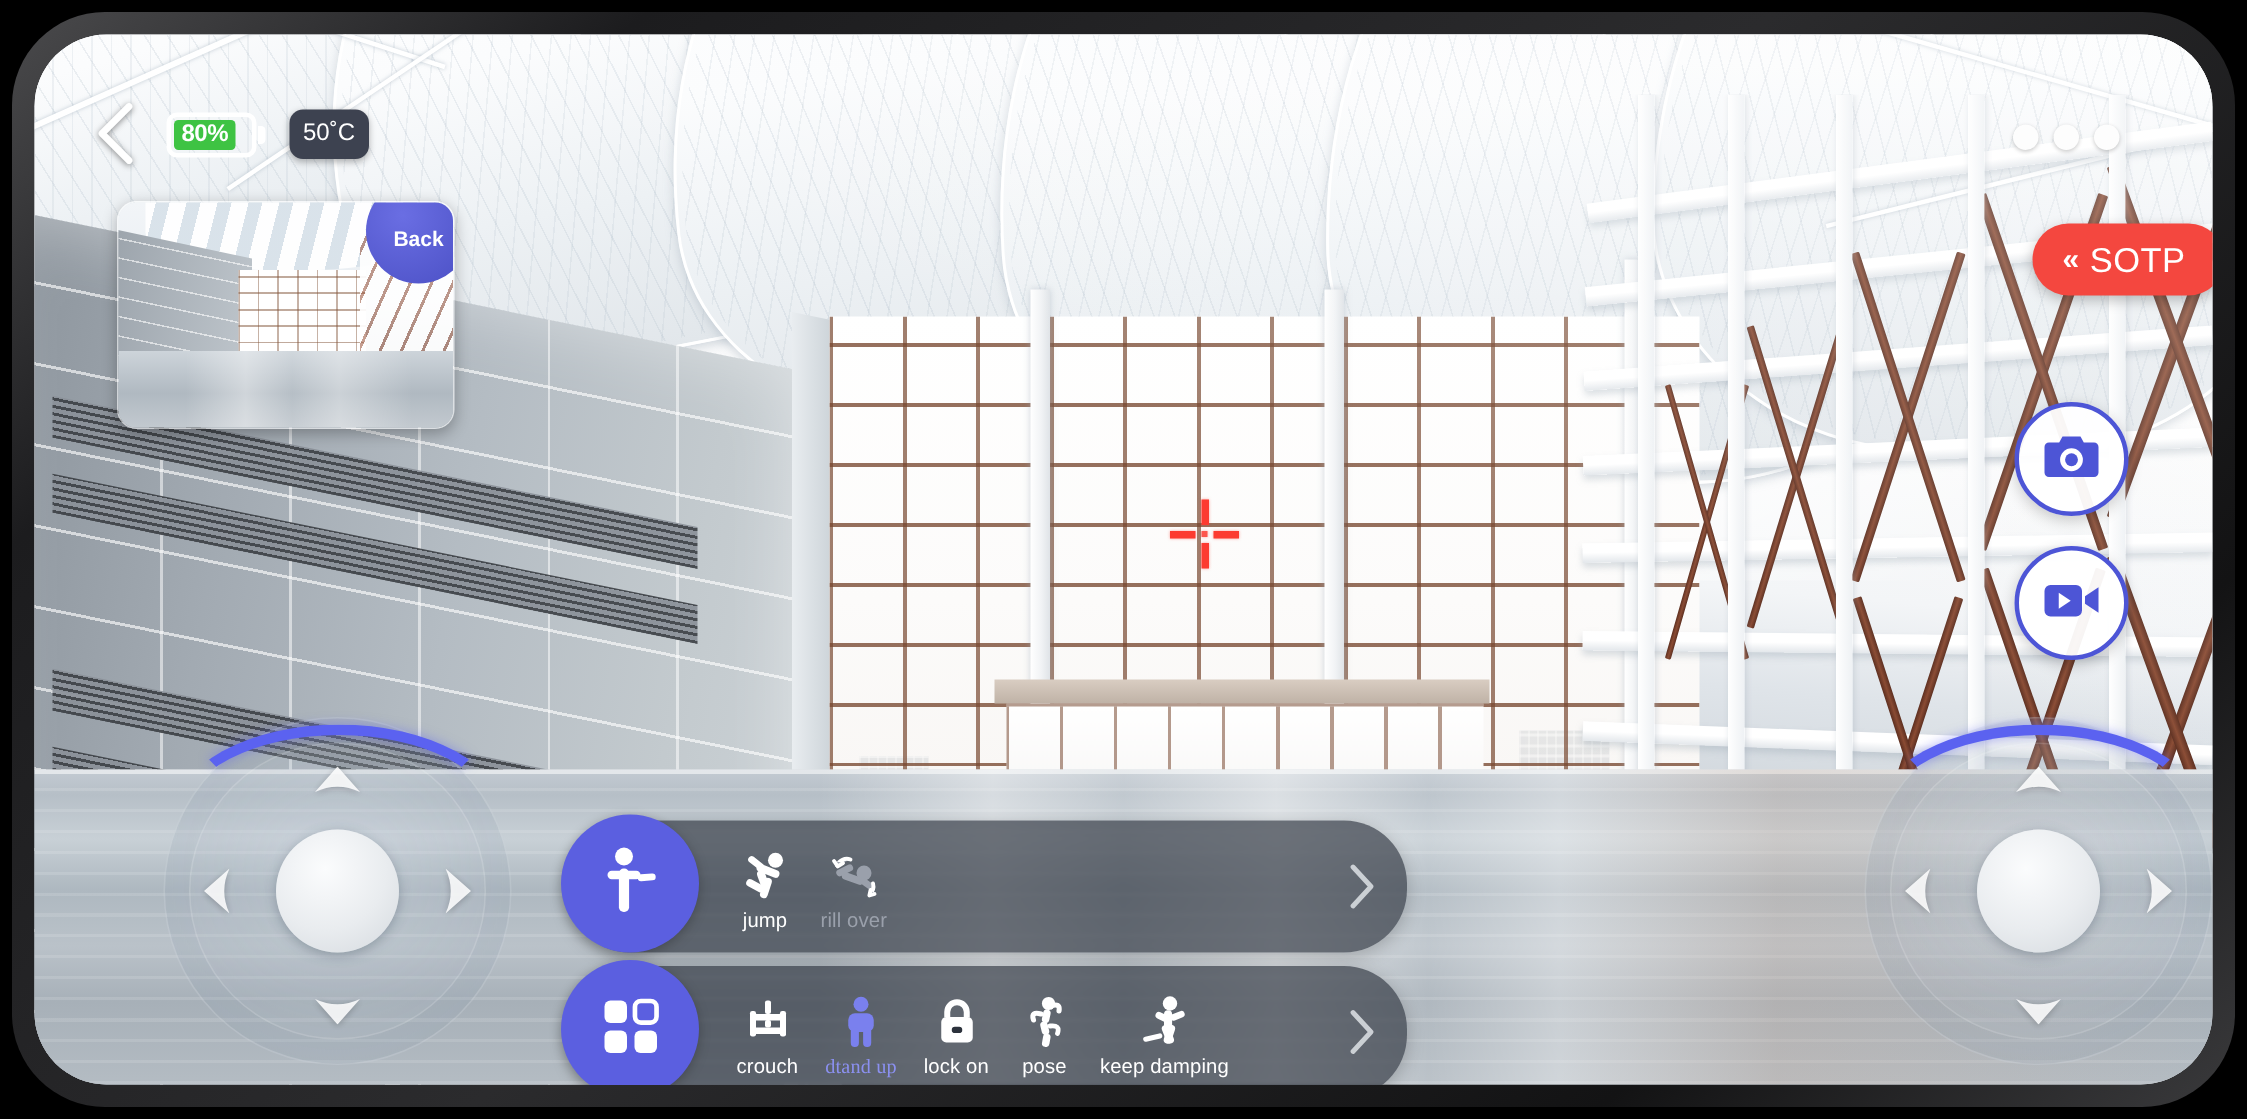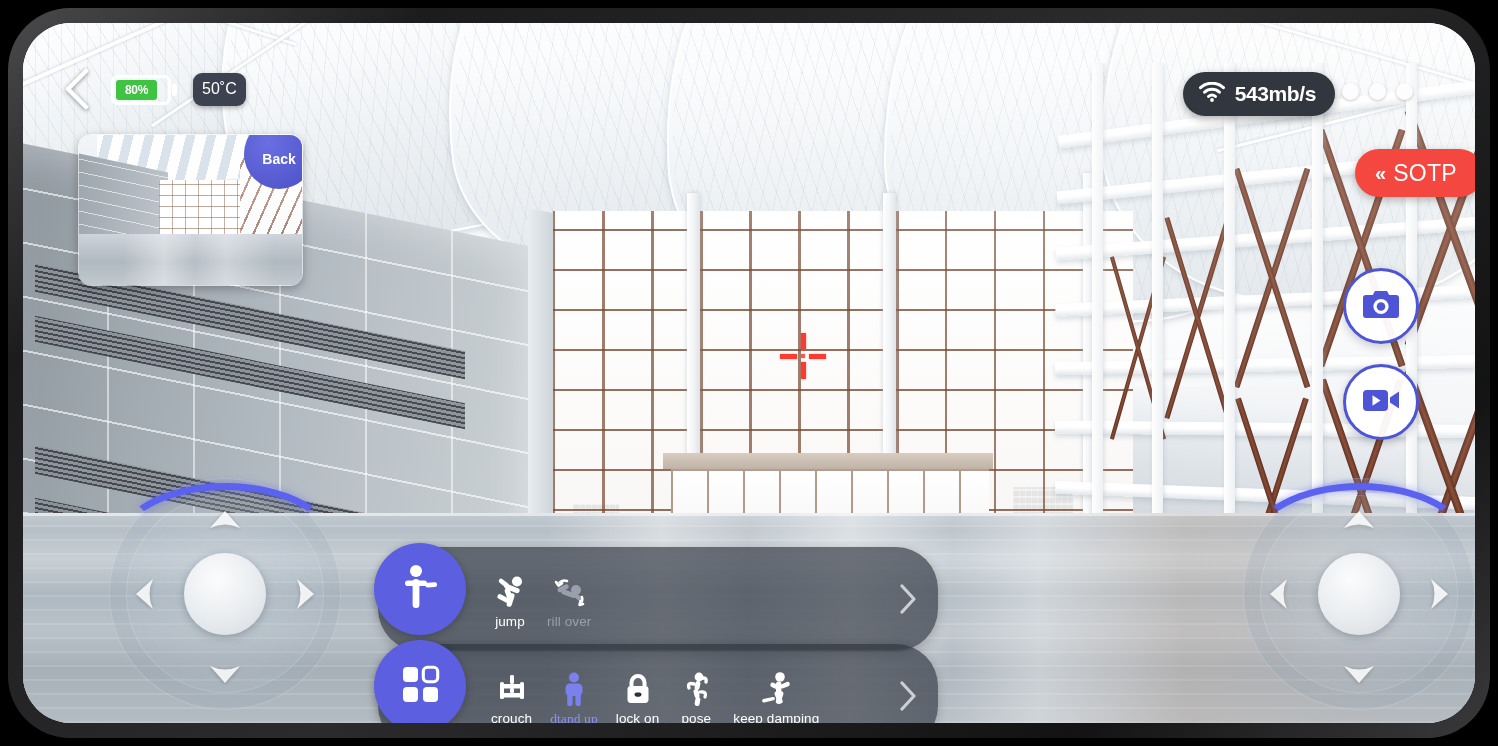--- a/index.html
+++ b/index.html
@@ -204,21 +204,21 @@
     border:3px solid #ffffff; border-radius:7px;
     padding:2px;
     background:rgba(255,255,255,.12);
     display:flex; align-items:center;
   }
   .batt-fill {
     height:100%; width:82%;
     background:#3ec343; border-radius:3px;
     display:flex; align-items:center; justify-content:center;
   }
-  .batt-text { color:#fff; font-size:12px; font-weight:700; letter-spacing:-.3px; }
+  .batt-text { color:#fff; font-size:16px; font-weight:700; letter-spacing:-.3px; }
   .batt-cap {
     width:5px; height:12px; background:#ffffff;
     border-radius:0 3px 3px 0; margin-left:1px;
   }
 
   
   #temp-badge {
     position:absolute; left:170px; top:50px;
     background:#3d4250;
     border-radius:9px;
@@ -379,21 +379,21 @@
   .dir-down  { left:50%; bottom:26px; transform:translateX(-50%); }
   .dir-left  { left:26px;  top:50%; transform:translateY(-50%); }
   .dir-right { right:26px; top:50%; transform:translateY(-50%); }
 
   #joystick-left  { left:86px;  top:455px; }
   #joystick-right { left:1220px; top:455px; }
 
   
   .action-bar {
     position:absolute;
-    height:104px;
+    height:88px;
     border-radius:42px;
     background:rgba(44,50,60,.66);
     display:flex; align-items:center;
     backdrop-filter:blur(1px);
     box-shadow:0 3px 12px rgba(0,0,0,.22);
   }
   #action-bar-1 { left:355px; top:524px; width:560px; }
   #action-bar-2 { left:355px; top:621px; width:560px; }
 
   .bar-lead {
@@ -547,31 +547,20 @@
         <div class="pip-lwall"></div>
         <div class="pip-glass"></div>
         <div class="pip-rwall"></div>
         <div class="pip-floor"></div>
       </div>
       <div id="pip-back-badge">
         <span>Back</span>
       </div>
     </div>
 
-    <div id="wifi-pill">
-      <span>
-        <svg width="26" height="20" viewBox="0 0 26 20">
-          <path d="M1.6 5.6 A17 17 0 0 1 24.4 5.6" fill="none" stroke="#fff" stroke-width="3.1" stroke-linecap="round"></path>
-          <path d="M5.6 10.1 A11 11 0 0 1 20.4 10.1" fill="none" stroke="#fff" stroke-width="3.1" stroke-linecap="round"></path>
-          <path d="M9.6 14.4 A5.4 5.4 0 0 1 16.4 14.4" fill="none" stroke="#fff" stroke-width="3.1" stroke-linecap="round"></path>
-          <circle cx="13" cy="18" r="1.9" fill="#fff"></circle>
-        </svg>
-      </span>
-      <span class="wtext">543mb/s</span>
-    </div>
 
     <div id="more-menu">
       <i></i>
           <i></i>
           <i></i>
     </div>
 
     <div id="sotp-button">
       <span class="chev">«</span>
       <span class="lbl">SOTP</span>

